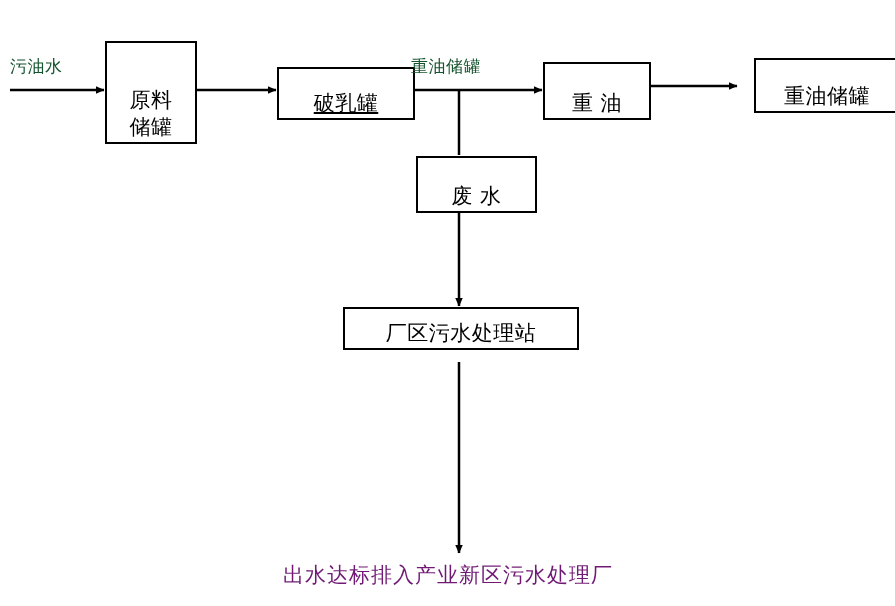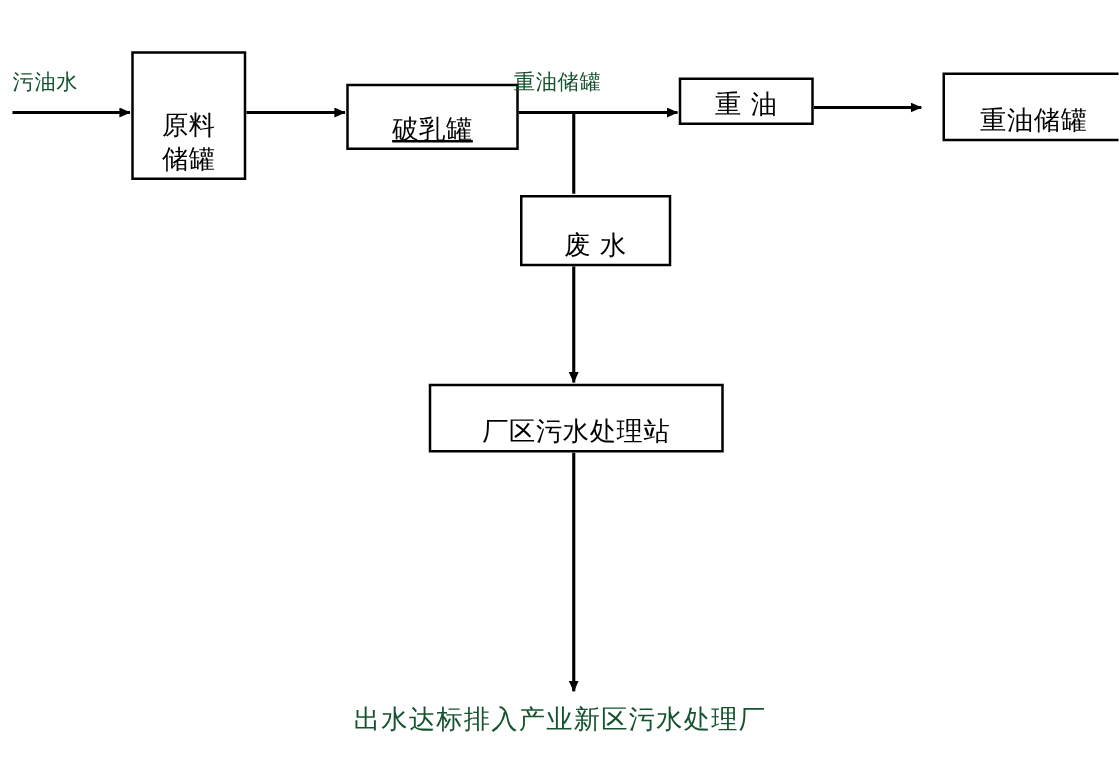--- a/index.html
+++ b/index.html
@@ -50,32 +50,32 @@
     color: #14532d;
     white-space: nowrap;
     letter-spacing: 0.5px;
     z-index: 3;
     background: transparent;
   }
   .free-text {
     position: absolute;
     font-size: 21px;
     line-height: 1.2;
-    color: #14532d;
+    color: #701a75;
     white-space: nowrap;
     letter-spacing: 1px;
     z-index: 3;
   }
   
   #node-raw-material-tank { left: 105px; top: 41px;  width: 92px;  height: 103px; }
   #node-demulsifying-tank { left: 277px; top: 67px;  width: 138px; height: 53px; text-decoration: underline; }
-  #node-heavy-oil         { left: 543px; top: 62px;  width: 108px; height: 38px; }
+  #node-heavy-oil         { left: 543px; top: 62px;  width: 108px; height: 58px; }
   #node-heavy-oil-storage { left: 738px; top: 58px;  width: 146px; height: 55px; margin-left: 16px; }
   #node-wastewater        { left: 397px; top: 156px; width: 121px; height: 57px; margin-left: 19px; }
-  #node-treatment-station { left: 343px; top: 307px; width: 236px; height: 55px; }
+  #node-treatment-station { left: 343px; top: 307px; width: 236px; height: 43px; }
 
   #label-oily-water       { left: 10px;  top: 57px; }
   #label-demul-settle     { left: 411px; top: 57px; }
   #text-effluent-outlet   { left: 283px; top: 563px; }
 </style>
 </head>
 <body>
 
 <div id="canvas">
 

